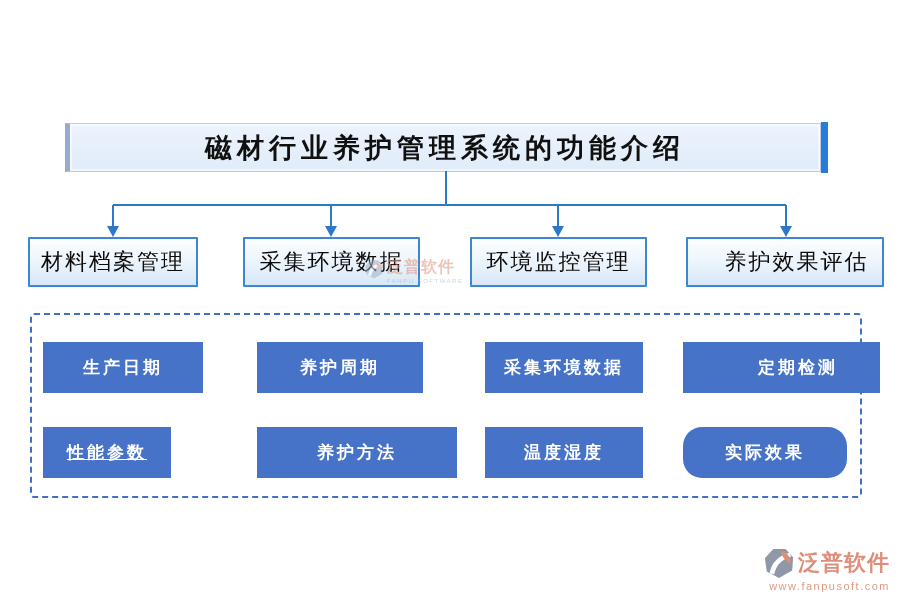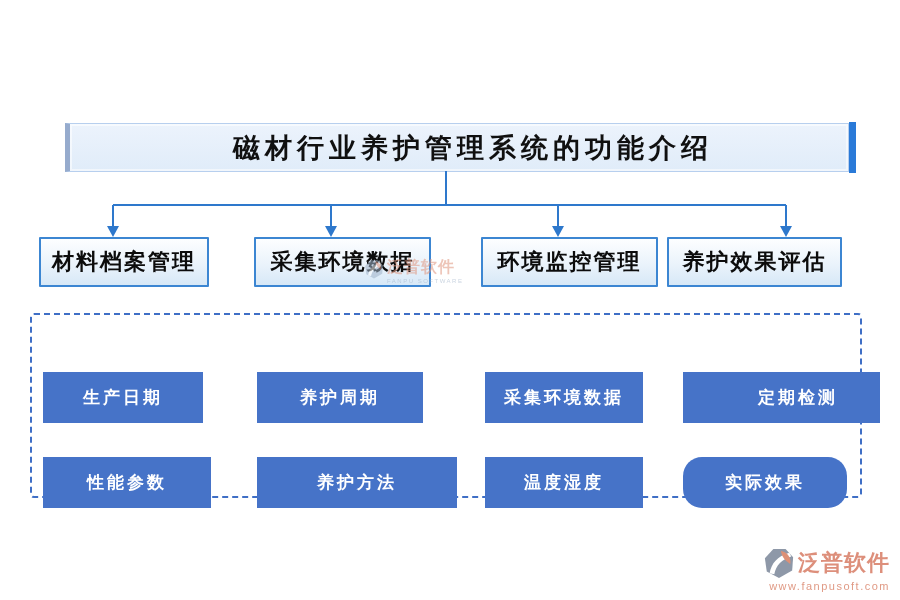--- a/index.html
+++ b/index.html
@@ -13,21 +13,21 @@
 
   
   .title-box {
     position: absolute;
     left: 65px; top: 123px;
     width: 750px; height: 47px;
     background: linear-gradient(180deg, #ecf3fc 0%, #e0ecf9 100%);
     border: 1px solid #b7cfee;
     border-left: 5px solid #96abcd;
     box-shadow: inset 0 0 0 2px rgba(255,255,255,0.55);
-    display: flex; align-items: center; justify-content: center; padding-left: 28px;
+    display: flex; align-items: center; justify-content: center;
   }
   .title-box::after {
     content: "";
     position: absolute;
     right: -8px; top: -2px; bottom: -2px;
     width: 7px;
     background: #2a7ad8;
   }
   .title-text {
     font-family: "Liberation Serif", serif;
@@ -47,26 +47,25 @@
 
   
   .module-box {
     position: absolute;
     top: 237px; height: 46px;
     background: linear-gradient(180deg, #fdfeff 0%, #eaf3fb 55%, #d7e8f7 100%);
     border: 2px solid #3c86d2;
     border-radius: 1px;
     display: flex; align-items: center; justify-content: center;
     font-family: "Liberation Serif", serif;
-    font-weight: bold;
+    font-weight: normal;
     font-size: 22px;
     letter-spacing: 2px;
     color: #0c0c0c;
     white-space: nowrap;
-    margin-left: 11px;
   }
 
   
   .watermark {
     position: absolute;
     left: 364px; top: 259px;
     display: flex; align-items: flex-start; gap: 3px;
     opacity: 0.55;
     pointer-events: none;
   }
@@ -90,21 +89,20 @@
   .feature-btn {
     position: absolute;
     height: 51px;
     background: #4673c8;
     color: #ffffff;
     display: flex; align-items: center; justify-content: center;
     font-weight: bold;
     font-size: 17px;
     letter-spacing: 3px;
     white-space: nowrap;
-    margin-top: 30px;
   }
   .row1 { top: 342px; }
   .row2 { top: 427px; }
 
   
   .brand {
     position: absolute;
     right: 10px; bottom: 8px;
     display: flex; flex-direction: column; align-items: flex-end;
   }
@@ -146,21 +144,21 @@
 
   <div class="module-box" style="left:28px;  width:166px;">
     <span>材料档案管理</span>
   </div>
   <div class="module-box" style="left:243px; width:173px;">
     <span>采集环境数据</span>
   </div>
   <div class="module-box" style="left:470px; width:173px;">
     <span>环境监控管理</span>
   </div>
-  <div class="module-box" style="left:656px; width:171px;">
+  <div class="module-box" style="left:686px; width:171px;padding-left:23px;">
     <span>养护效果评估</span>
   </div>
 
   <div class="watermark">
     <svg width="20" height="20" viewBox="0 0 34 34">
       <polygon points="11,2 24,2 32,11 31,25 17,33 4,26 2,12" fill="#9fb2c8"></polygon>
       <path d="M7 28 C9 17 15 10 28 6 L30 10 C20 13 14 19 12 29 Z" fill="#ffffff"></path>
       <path d="M19 4 C27 6 30 12 29 18 C24 15 20 11 19 4 Z" fill="#e0967f"></path>
     </svg>
     <div class="wm-col">
@@ -177,21 +175,21 @@
   <div class="feature-btn row1" style="left:257px; width:166px;">
     <span>养护周期</span>
   </div>
   <div class="feature-btn row1" style="left:485px; width:158px;font-family:Liberation Mono, monospace;">
     <span>采集环境数据</span>
   </div>
   <div class="feature-btn row1" style="left:683px; width:164px;padding-left:33px;">
     <span>定期检测</span>
   </div>
 
-  <div class="feature-btn row2" style="left:43px;  width:168px;">
+  <div class="feature-btn row2" style="left:43px;  width:128px;text-decoration:underline;">
     <span>性能参数</span>
   </div>
   <div class="feature-btn row2" style="left:257px; width:200px;">
     <span>养护方法</span>
   </div>
   <div class="feature-btn row2" style="left:485px; width:158px;">
     <span>温度湿度</span>
   </div>
   <div class="feature-btn row2" style="left:683px; width:164px;border-radius:19px;">
     <span>实际效果</span>

